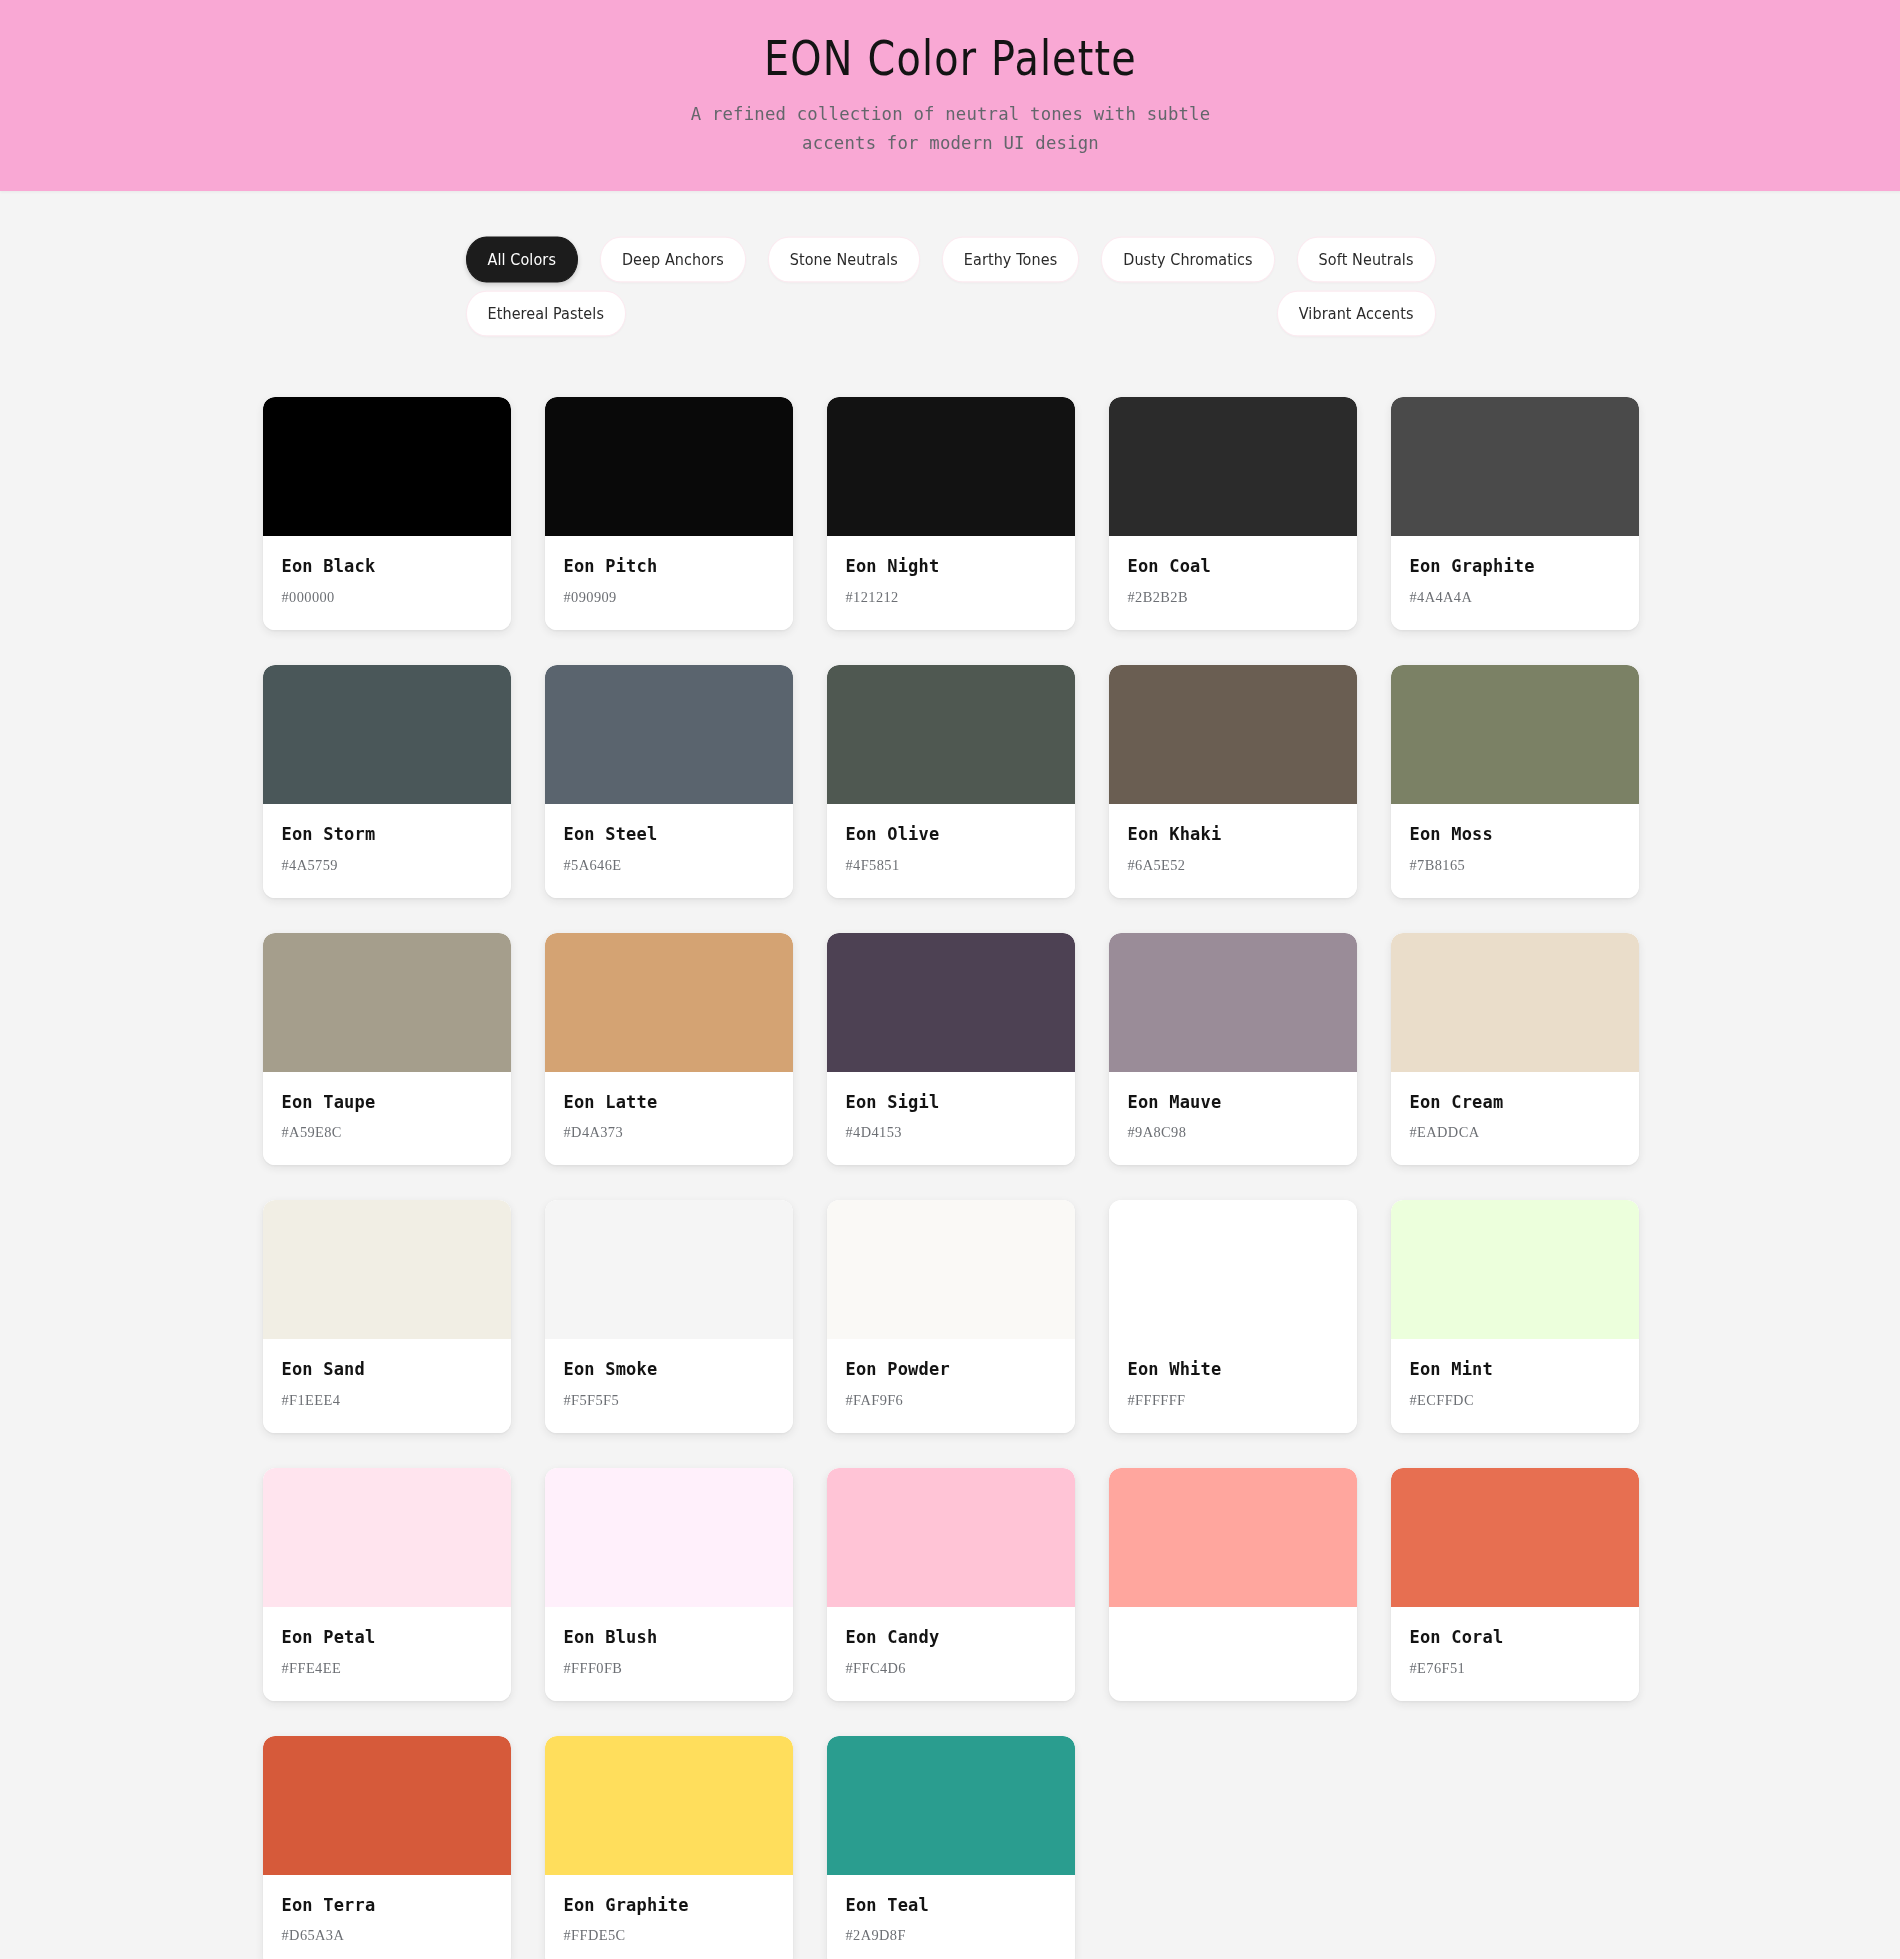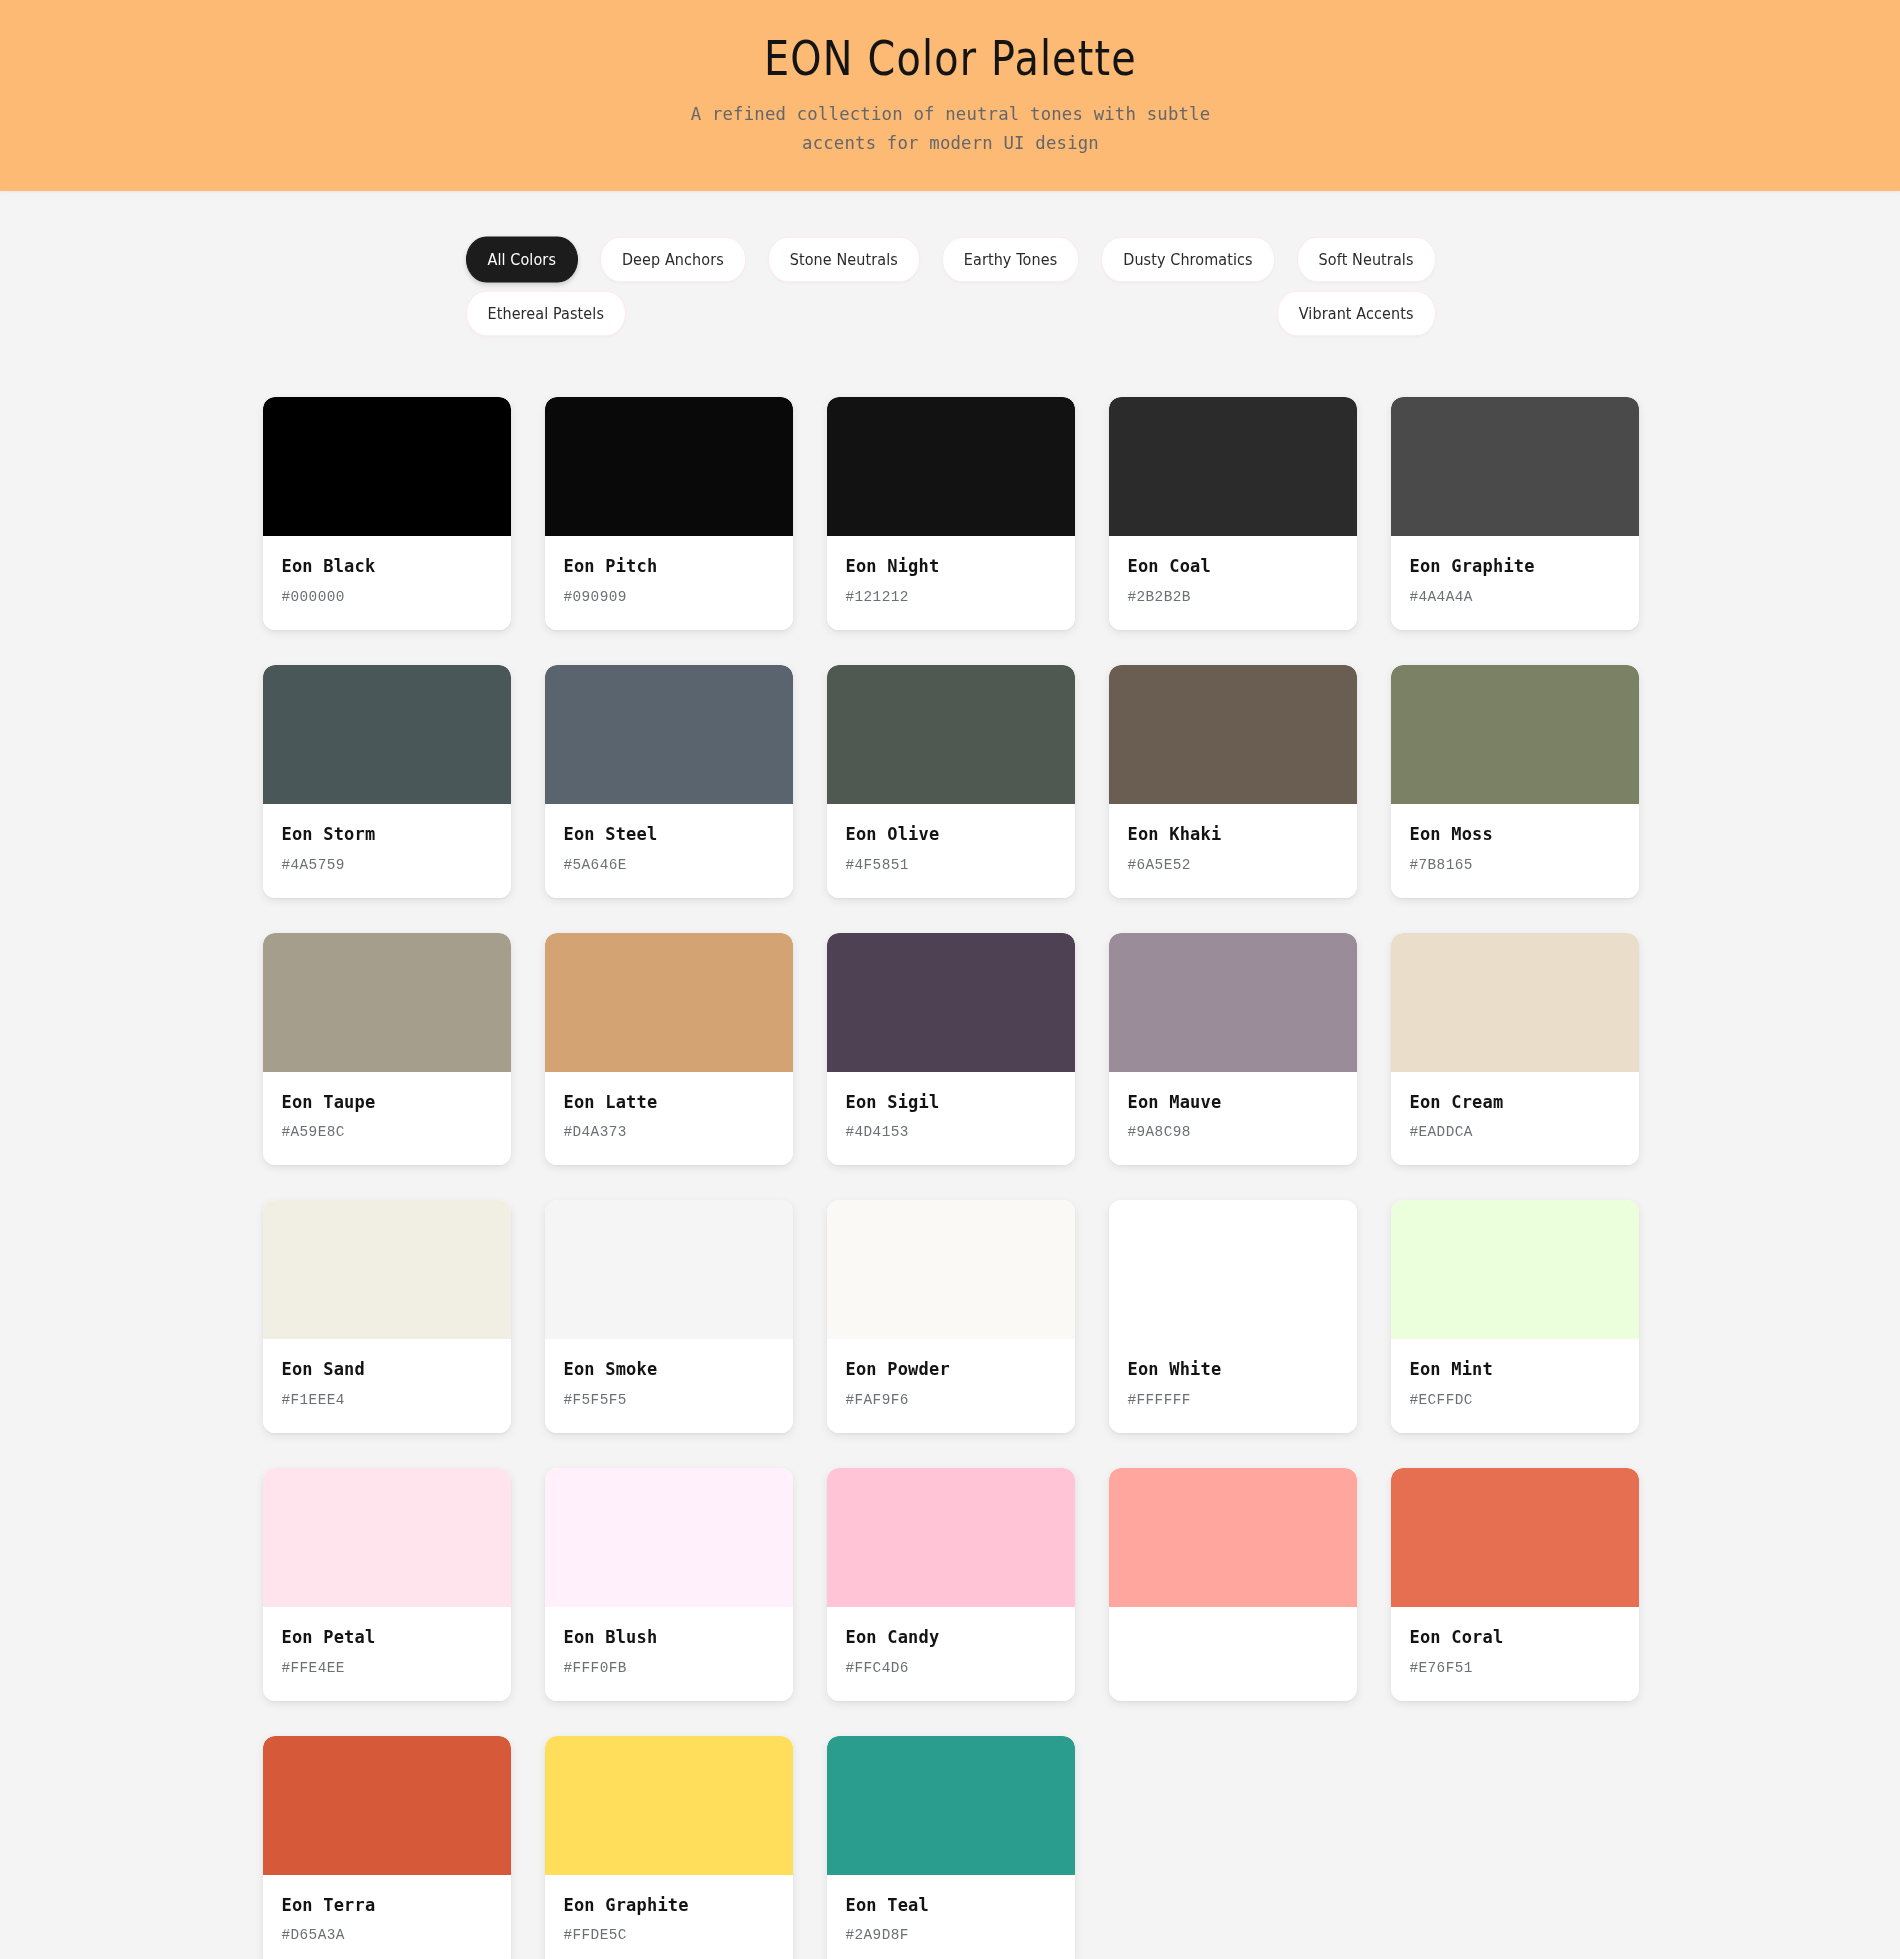--- a/index.html
+++ b/index.html
@@ -11,21 +11,21 @@
   }
 
   body {
     font-family: "DejaVu Sans Mono", "Liberation Mono", monospace;
     -webkit-font-smoothing: antialiased;
     color: #1a1a1a;
   }
 
   
   .site-header {
-    background: #fdba74;
+    background: #f9a8d4;
     padding: 30px 0 34px 0;
     box-shadow: 0 1px 3px rgba(0,0,0,0.055);
     position: relative;
     z-index: 2;
   }
 
   .site-title {
     text-align: center;
     font-family: "DejaVu Sans", "Liberation Sans", sans-serif;
     font-size: 41px;
@@ -116,21 +116,21 @@
   .swatch-name {
     font-family: "DejaVu Sans Mono", "Liberation Mono", monospace;
     font-weight: bold;
     font-size: 17px;
     color: #131313;
     letter-spacing: 0.2px;
     line-height: 1.2;
   }
 
   .swatch-hex {
-    font-family: Liberation Mono, monospace;
+    font-family: Liberation Serif, serif;
     font-size: 14.4px;
     color: #6c6f74;
     margin-top: 12px;
     letter-spacing: 0.4px;
     line-height: 1.2;
   }
 </style>
 </head>
 <body>
 

